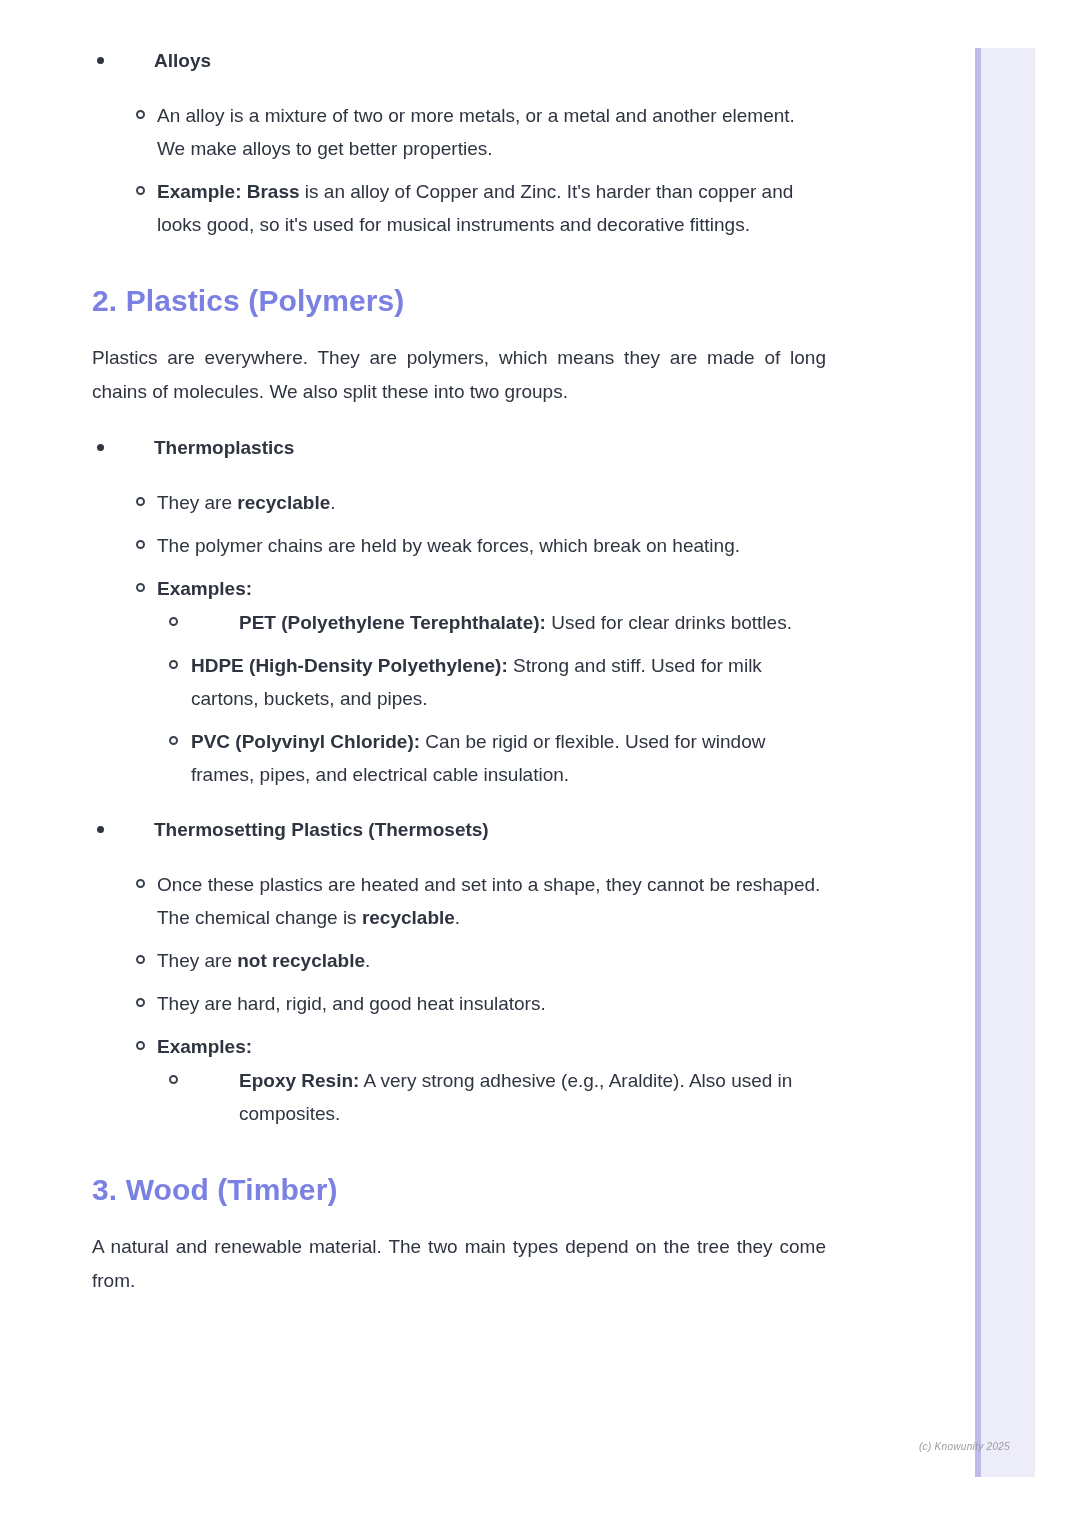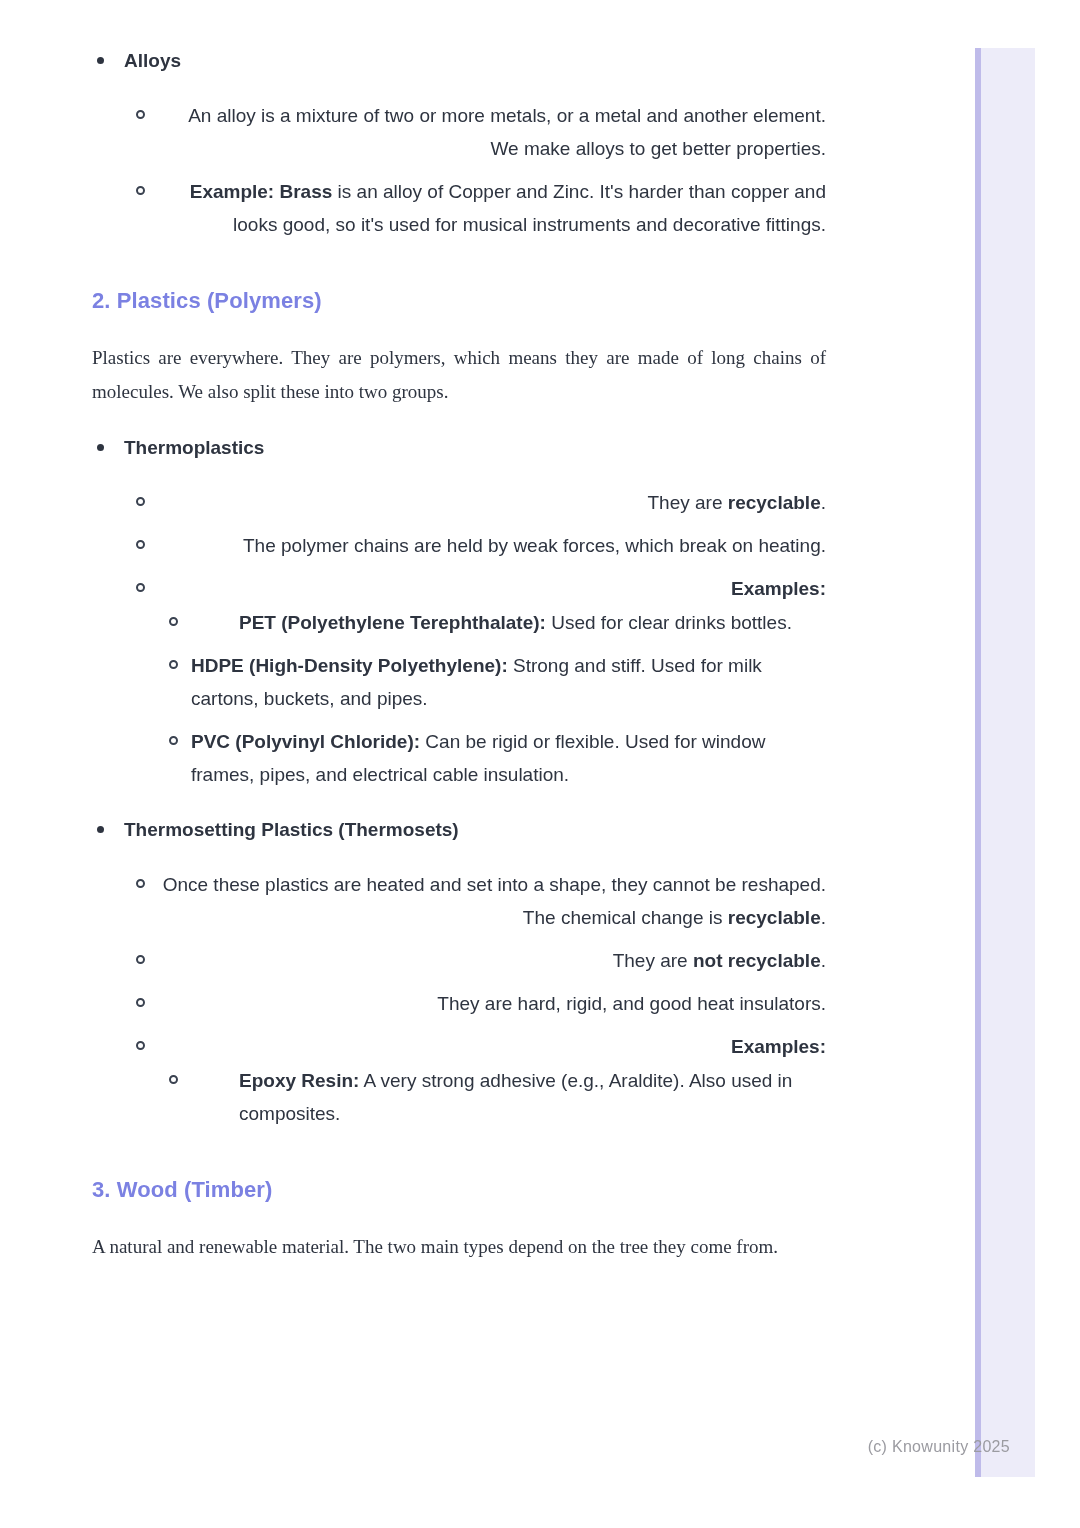--- a/index.html
+++ b/index.html
@@ -28,48 +28,48 @@
   }
   .content {
     position: absolute;
     left: 92px;
     top: 44px;
     width: 734px;
     font-size: 19px;
     line-height: 33px;
   }
   .heading {
-    font-size: 22px;
+    font-size: 30px;
     line-height: 36px;
     font-weight: 600;
     color: var(--heading);
     margin: 42px 0 22px 0;
     letter-spacing: 0.1px;
   }
   .paragraph {
     margin: 0;
     text-align: justify;
     line-height: 34px;
-    font-family: Liberation Serif, serif;
   }
   .list { margin: 0; }
   .li {
     display: flex;
     align-items: flex-start;
     margin-top: 10px;
   }
   .li.l1 {
     margin-top: 22px;
     margin-bottom: 22px;
     font-weight: 700;
+    gap: 30px;
   }
   .li.tight { margin-top: 1px; gap: 48px; }
   .content > .list:first-child .li:first-child { margin-top: 0; }
   .li.l1 { padding-left: 5px; }
-  .li.l2 { padding-left: 44px; text-align: right; }
+  .li.l2 { padding-left: 44px; }
   .li.l3 { padding-left: 77px; }
   .marker {
     flex: 0 0 auto;
     border-radius: 50%;
     margin-top: 13px;
   }
   .l1 > .marker {
     width: 7px; height: 7px;
     background: var(--text);
     margin-right: 20px;
@@ -91,25 +91,26 @@
     width: 60px;
     height: 1429px;
     background: var(--bar-fill);
     border-left: 6px solid var(--bar-edge);
     z-index: 1;
   }
   .watermark {
     position: absolute;
     top: 1439px;
     right: 70px;
-    font-size: 16px;
+    font-size: 10px;
     line-height: 16px;
     color: var(--watermark);
     z-index: 5;
     letter-spacing: 0.3px;
+    font-style: italic;
   }
 </style>
 </head>
 <body>
 
 <div class="page">
   <div class="content">
       <div class="list">
         <div class="li l1">
           <span class="marker"></span>

